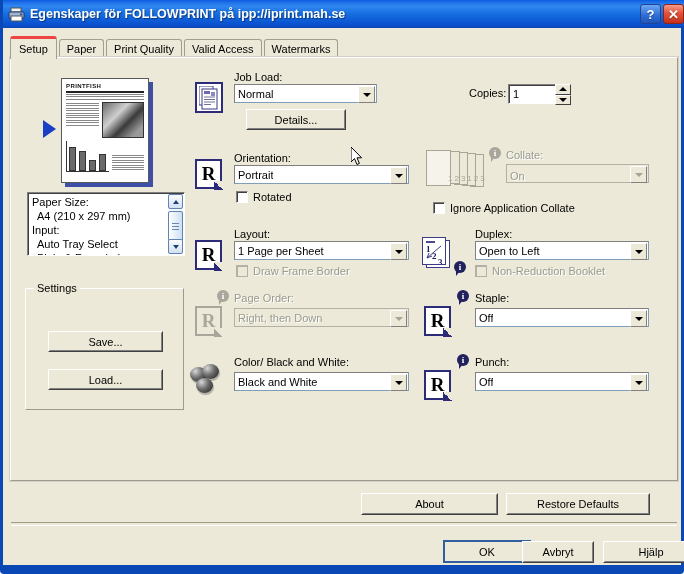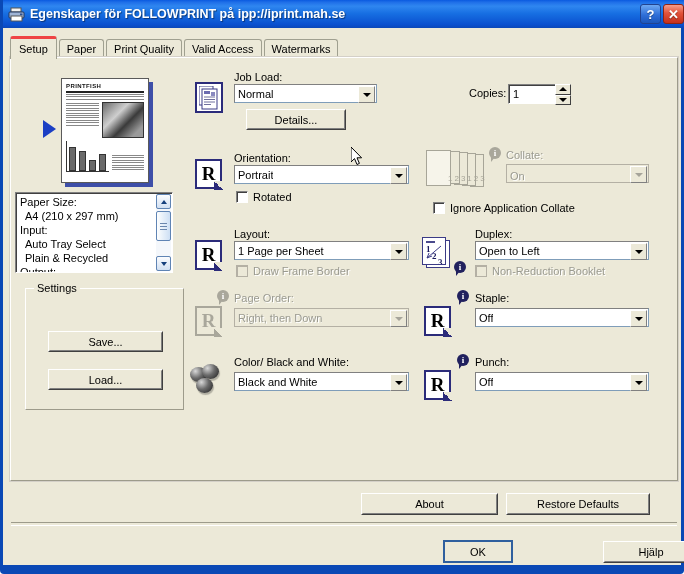--- a/index.html
+++ b/index.html
@@ -299,21 +299,21 @@
           <div class="ln" style="margin:1.4px 0;"></div>
             <div class="ln" style="margin:1.4px 0;"></div>
           <div class="ln" style="margin:1.4px 0;"></div>
             <div class="ln" style="margin:1.4px 0;"></div>
           <div class="ln" style="margin:1.4px 0;"></div>
         </div>
       </div>
     </div>
   </div>
 
-  <div class="listbox" style="left:12px;top:192px;width:158px;height:81px;padding-top:2px;">
+  <div class="listbox" style="left:24px;top:192px;width:158px;height:64px;padding-top:2px;">
     <div class="li">Paper Size:</div>
     <div class="li ind">A4 (210 x 297 mm)</div>
     <div class="li">Input:</div>
     <div class="li ind">Auto Tray Select</div>
     <div class="li ind">Plain &amp; Recycled</div>
     <div class="li">Output:</div>
     <div class="sbar">
       <div class="strack"></div>
       <div class="sbtn">
           <span class="sar up"></span>
@@ -512,21 +512,22 @@
     <span class="arrowbox">
         <span class="tri"></span>
       </span>
   </div>
 
   <div class="btn" style="position:absolute;left:358px;top:493px;width:137px;height:22px;">About</div>
   <div class="btn" style="position:absolute;left:503px;top:493px;width:144px;height:22px;">Restore Defaults</div>
 
   <div class="footer-sep"></div>
 
-  <div class="btn default" style="position:absolute;left:440px;top:540px;width:70px;height:23px;">OK</div>
+  <div class="btn default" style="position:absolute;left:440px;top:540px;width:88px;height:23px;">OK</div>
+  <div class="btn" style="position:absolute;left:519px;top:541px;width:72px;height:22px;">Avbryt</div>
   <div class="btn" style="position:absolute;left:600px;top:541px;width:96px;height:22px;">Hjälp</div>
 
   <div class="cursor">
     <svg width="14" height="20" viewBox="0 0 14 20">
       <polygon points="0,0 0,15 3.5,11.6 6,17.5 8.4,16.4 6,10.8 10.6,10.8" fill="#fff" stroke="#000" stroke-width="1"></polygon>
     </svg>
   </div>
 
   <div class="statusbar"></div>
 </div>

